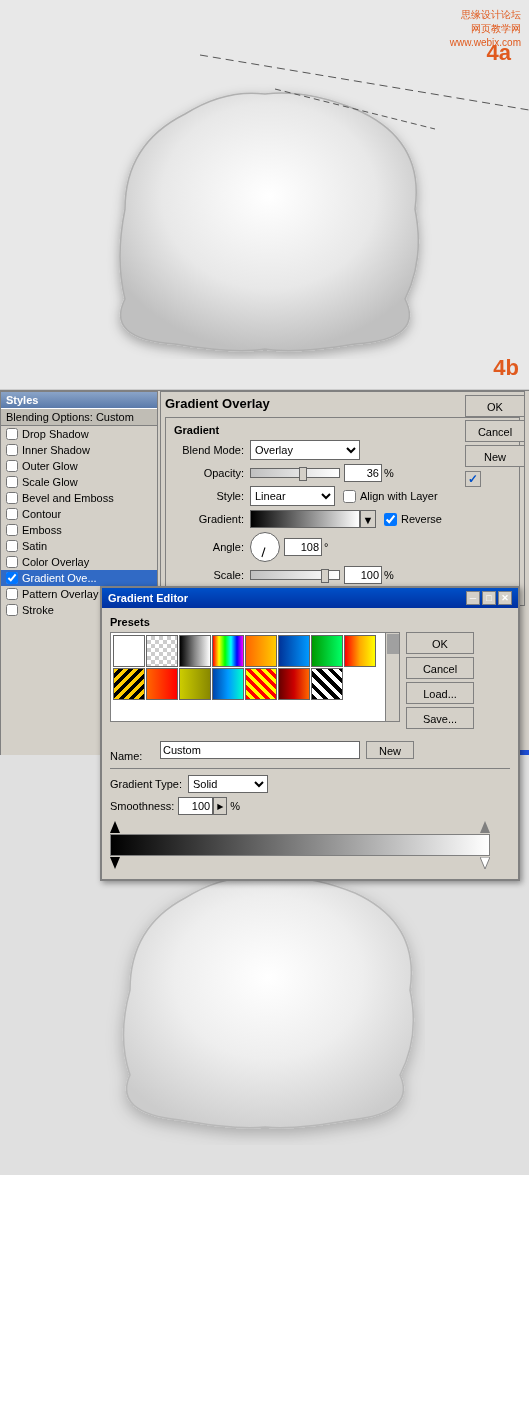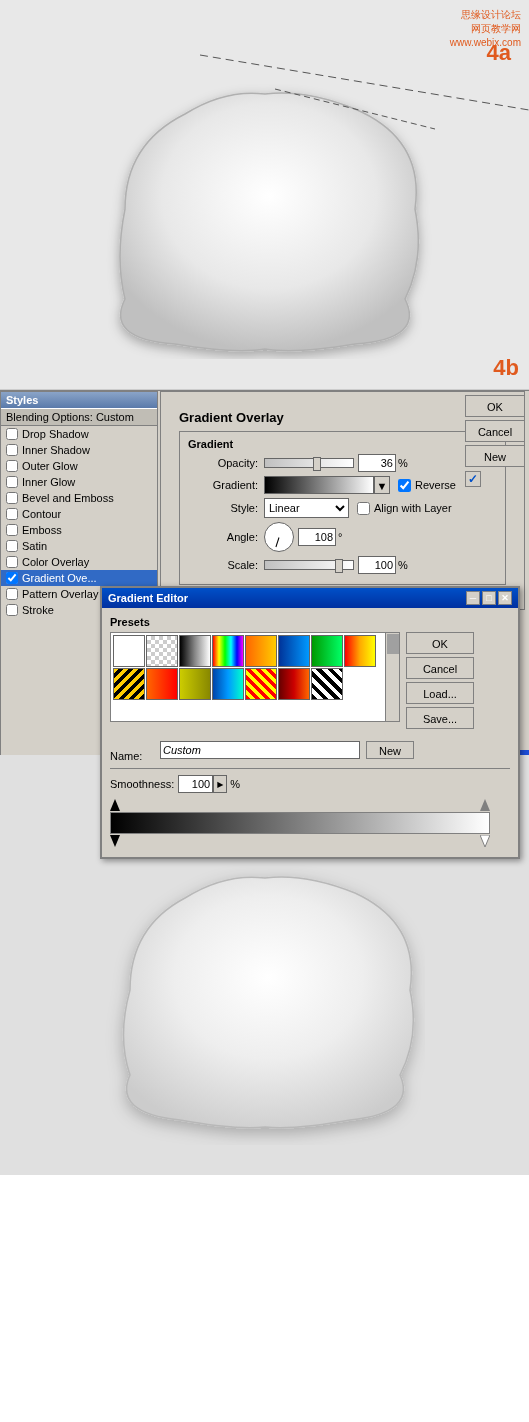--- a/index.html
+++ b/index.html
@@ -99,21 +99,21 @@
     }
 
     
     .gradient-overlay-panel {
       position: absolute;
       left: 160px;
       top: 0;
       width: 365px;
       background: #d4d0c8;
       border: 1px solid #808080;
-      padding: 18px;
+      padding: 4px;
     }
     .go-title {
       font-size: 13px;
       font-weight: bold;
       margin-bottom: 6px;
     }
     .go-group {
       border: 1px solid #808080;
       padding: 6px 8px;
       margin-bottom: 6px;
@@ -316,21 +316,20 @@
       width: 44px;
       margin-top: 12px;
     }
     .ge-name-input {
       width: 200px;
       height: 18px;
       font-size: 11px;
       border: 1px solid #666;
       background: #fff;
       padding-left: 2px;
-      font-style: italic;
     }
     .ge-new-btn {
       margin-left: 6px;
       width: 48px;
       height: 18px;
       font-size: 11px;
       background: #d4d0c8;
       border: 1px solid #808080;
       cursor: pointer;
       text-align: center;
@@ -506,21 +505,21 @@
       <div class="panel-item">
         <input type="checkbox" style="">
         <span>Inner Shadow</span>
       </div>
       <div class="panel-item">
         <input type="checkbox" style="">
         <span>Outer Glow</span>
       </div>
       <div class="panel-item">
         <input type="checkbox" style="">
-        <span>Inner Glow</span>
+        <span>Scale Glow</span>
       </div>
       <div class="panel-item">
         <input type="checkbox" style="">
         <span>Bevel and Emboss</span>
       </div>
       <div class="panel-item panel-item-indent">
         <input type="checkbox" style="">
         <span>Contour</span>
       </div>
       <div class="panel-item panel-item-indent">
@@ -547,47 +546,53 @@
         <input type="checkbox" style="">
         <span>Stroke</span>
       </div>
     </div>
 
     <div class="gradient-overlay-panel">
       <div class="go-title">Gradient Overlay</div>
       <div class="go-group">
         <div class="go-group-title">Gradient</div>
 
+        <div class="go-row">
+          <span class="go-label">Blend Mode:</span>
+          <select class="go-select">
+            <option>Overlay</option>
+          </select>
+        </div>
 
         <div class="go-row">
           <span class="go-label">Opacity:</span>
           <div class="go-slider-track">
             <div class="go-slider-thumb"></div>
           </div>
           <input class="go-input" value="36" style="">
           <span class="go-unit">%</span>
-        </div>
-
-        <div class="go-row">
-          <span class="go-label">Gradient:</span>
-          <div style="display:inline-flex;align-items:center;">
-            <div class="go-gradient-preview"></div>
-            <div class="go-gradient-arrow">▼</div>
-          </div>
-          <input type="checkbox" checked="" style="margin-left: 8px;">
-          <span class="go-checkbox-label">Reverse</span>
         </div>
 
         <div class="go-row">
           <span class="go-label">Style:</span>
           <select class="go-select" style="width:85px;">
             <option>Linear</option>
           </select>
           <input type="checkbox" style="margin-left: 8px;">
           <span class="go-checkbox-label">Align with Layer</span>
+        </div>
+
+        <div class="go-row">
+          <span class="go-label">Gradient:</span>
+          <div style="display:inline-flex;align-items:center;">
+            <div class="go-gradient-preview"></div>
+            <div class="go-gradient-arrow">▼</div>
+          </div>
+          <input type="checkbox" checked="" style="margin-left: 8px;">
+          <span class="go-checkbox-label">Reverse</span>
         </div>
 
         <div class="go-row">
           <span class="go-label">Angle:</span>
           <div class="angle-dial"></div>
           <input class="go-input" value="108" style="width: 38px;">
           <span class="go-unit">°</span>
         </div>
 
         <div class="go-row">
@@ -655,20 +660,26 @@
       </div>
 
       <div class="ge-name-row">
         <span class="ge-name-label">Name:</span>
         <input class="ge-name-input" value="Custom" style="">
         <div class="ge-new-btn">New</div>
       </div>
 
       <div style="border-top:1px solid #808080;margin-bottom:6px;"></div>
 
+      <div class="ge-type-row">
+        <span class="ge-type-label">Gradient Type:</span>
+        <select class="ge-type-select">
+          <option>Solid</option>
+        </select>
+      </div>
 
       <div class="ge-smooth-row">
         <span class="ge-smooth-label">Smoothness:</span>
         <input class="ge-smooth-input" value="100" style="">
         <div class="ge-smooth-arrow">▶</div>
         <span class="ge-smooth-unit">%</span>
       </div>
 
       <div class="ge-gradient-bar-container">
 

